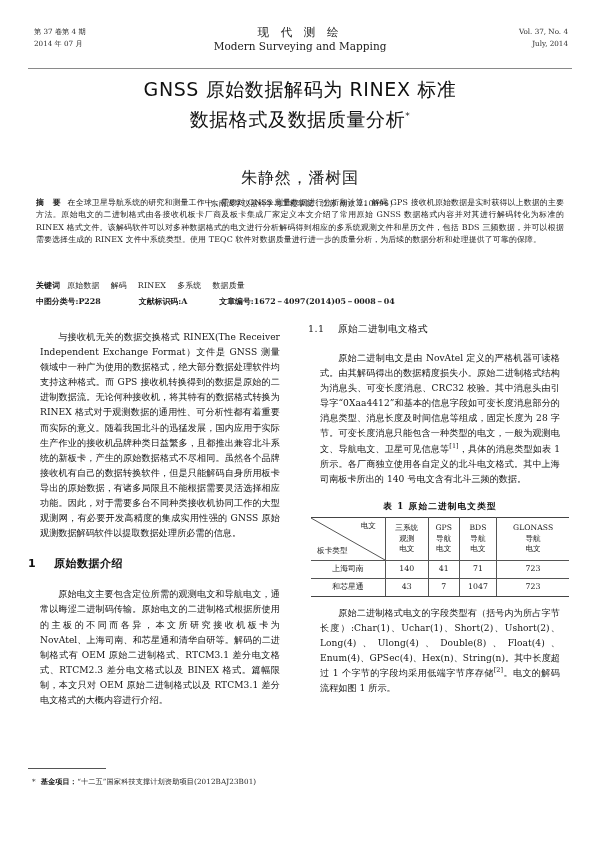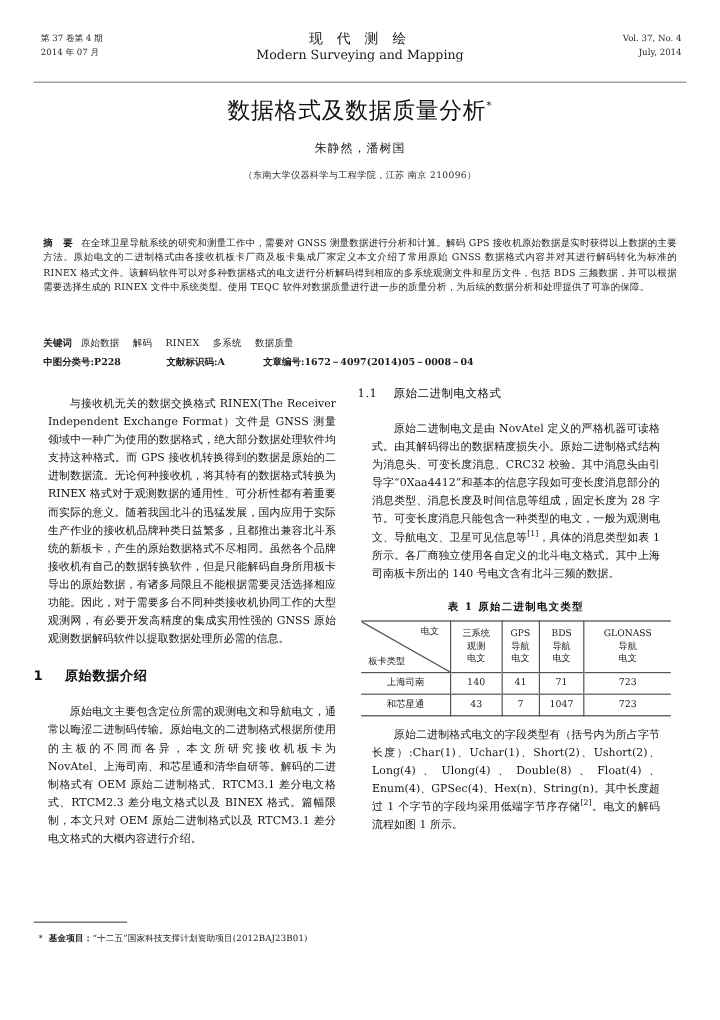--- a/index.html
+++ b/index.html
@@ -52,22 +52,22 @@
   }
   .title-line{
     font-family:"DejaVu Sans","Liberation Sans",sans-serif;
     font-size:19px;line-height:27px;color:#111;
     letter-spacing:0.6px;font-weight:400;
   }
   .title-star{
     font-size:9px;vertical-align:super;
   }
   .authors{
-    margin-top:11px;
-    font-size:10px;letter-spacing:0.8px;color:#1a1a1a;
+    margin-top:35px;
+    font-size:16px;letter-spacing:0.8px;color:#1a1a1a;
     font-family:"DejaVu Serif","Liberation Serif",serif;
   }
   .affil{
     margin-top:10px;
     font-size:7.6px;color:#2a2a2a;letter-spacing:0.3px;
   }
 
   
   .abstract{
     position:absolute;left:36px;top:197px;width:528px;
@@ -92,21 +92,21 @@
 
   
   .col{
     position:absolute;top:318px;width:264px;
     font-size:9.1px;line-height:15.1px;
     text-align:justify;
     color:#141414;
     letter-spacing:0.05px;
   }
   .col-left{left:28px;}
-  .col-right{left:298px;}
+  .col-right{left:308px;}
   .col p{margin:12px;}
   .indent{text-indent:2em;}
   .sec-h1{
     font-family:"DejaVu Sans","Liberation Sans",sans-serif;
     font-weight:bold;font-size:11px;line-height:22px;
     margin:6px 0 2px 0;letter-spacing:0.5px;color:#111;
   }
   .sec-h1 .num{display:inline-block;width:26px;}
   .sec-h2{
     font-size:9.6px;line-height:20px;margin:1px 0 1px 0;
@@ -180,20 +180,21 @@
       <div class="mast-en">Modern Surveying and Mapping</div>
     </div>
     <div class="mast-right">
       <div>Vol. 37, No. 4</div>
       <div>July, 2014</div>
     </div>
   </div>
   <div class="mast-rule"></div>
 
   <div class="titlewrap">
+    <div class="title-line">GNSS 原始数据解码为 RINEX 标准</div>
     <div class="title-line"><span>数据格式及数据质量分析</span><span class="title-star">*</span></div>
     <div class="authors">朱静然，潘树国</div>
     <div class="affil">（东南大学仪器科学与工程学院，江苏 南京 210096）</div>
   </div>
 
   <div class="abstract">
     <span class="ab-label">摘 要</span><span>在全球卫星导航系统的研究和测量工作中，需要对 GNSS 测量数据进行分析和计算。解码 GPS 接收机原始数据是实时获得以上数据的主要方法。原始电文的二进制格式由各接收机板卡厂商及板卡集成厂家定义本文介绍了常用原始 GNSS 数据格式内容并对其进行解码转化为标准的 RINEX 格式文件。该解码软件可以对多种数据格式的电文进行分析解码得到相应的多系统观测文件和星历文件，包括 BDS 三频数据，并可以根据需要选择生成的 RINEX 文件中系统类型。使用 TEQC 软件对数据质量进行进一步的质量分析，为后续的数据分析和处理提供了可靠的保障。</span>
   </div>
 
   <div class="kw">

